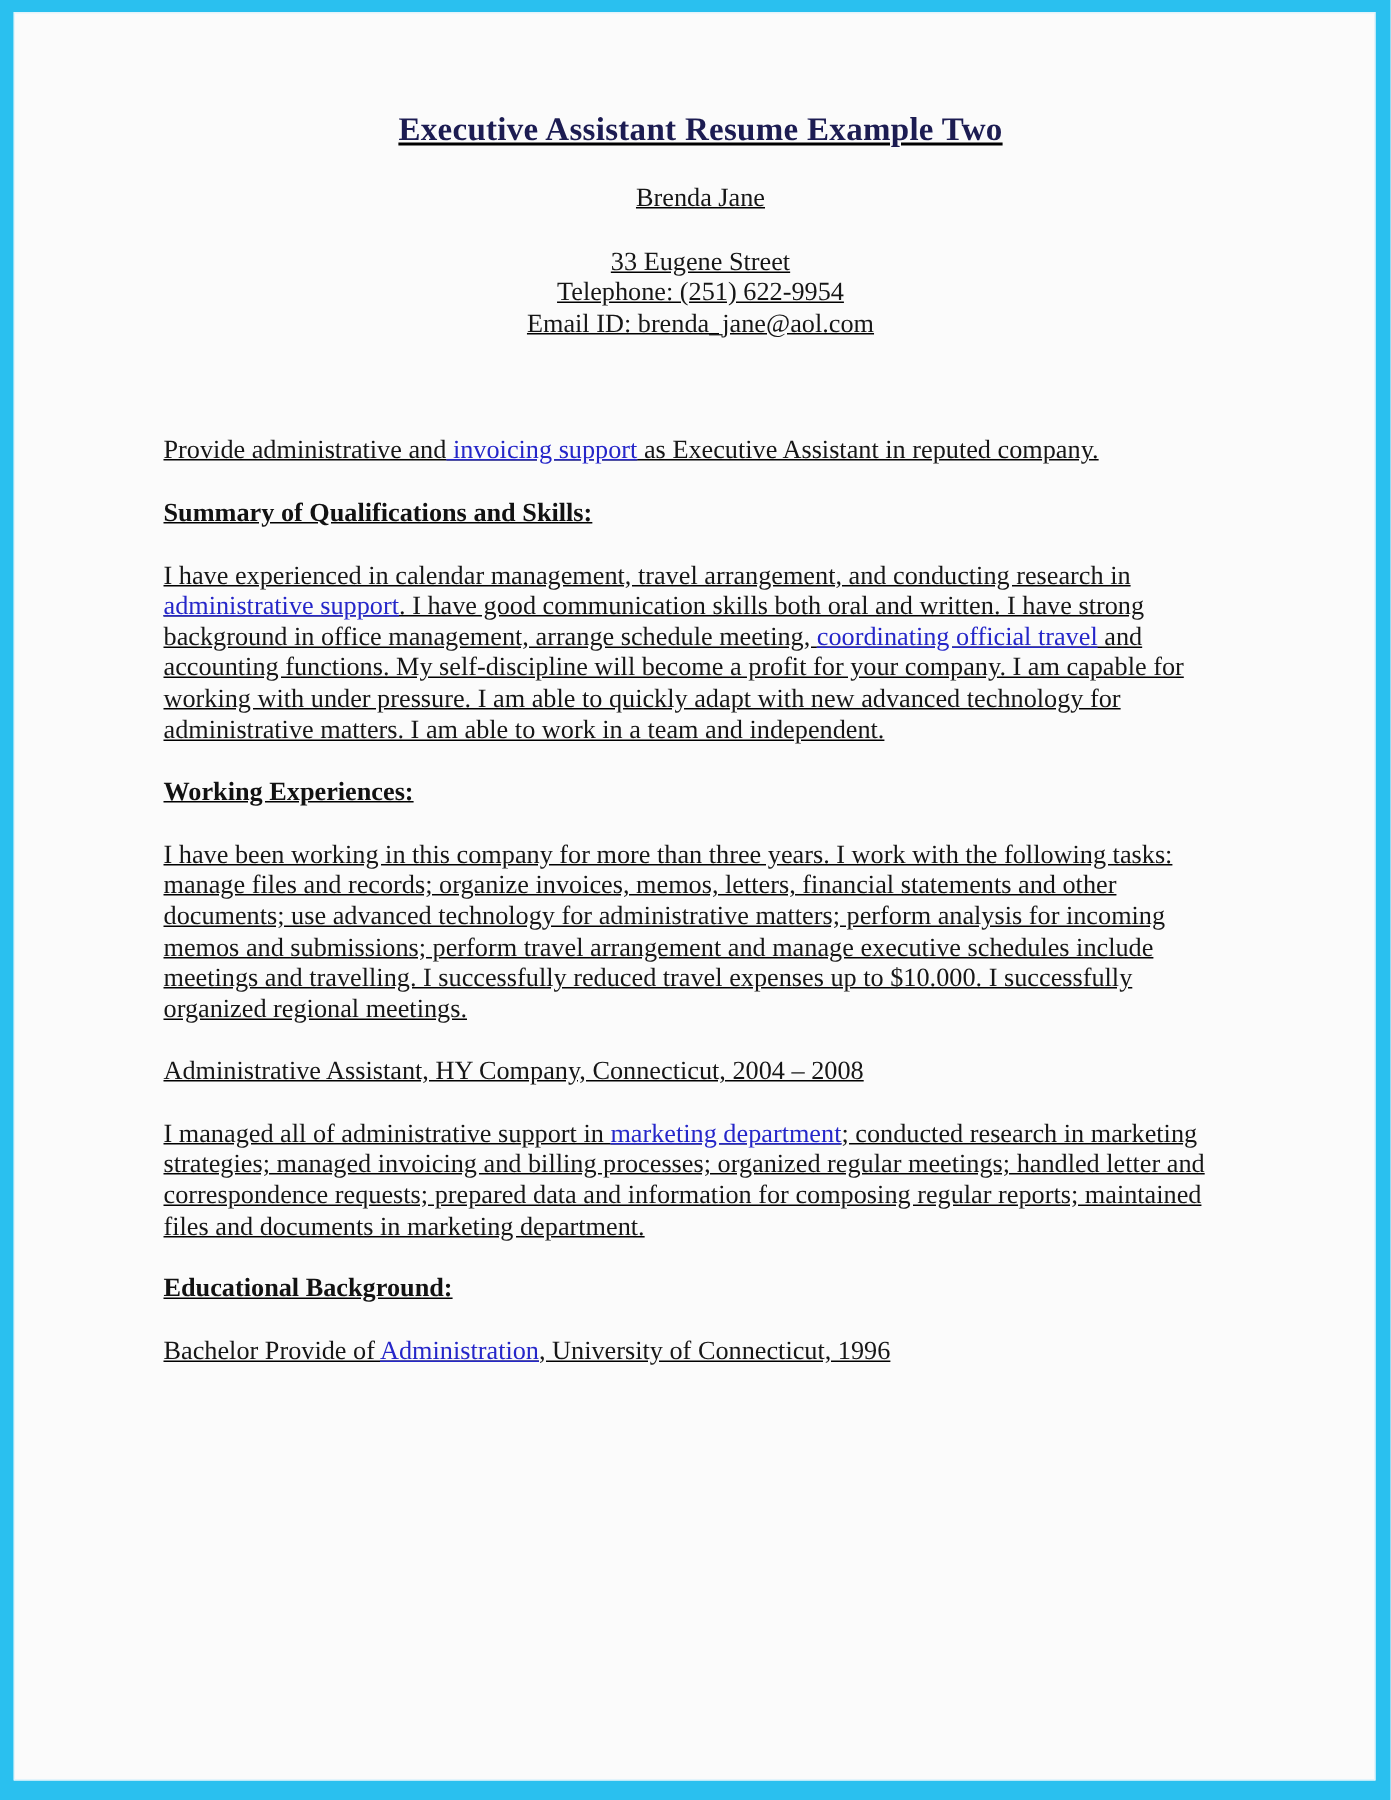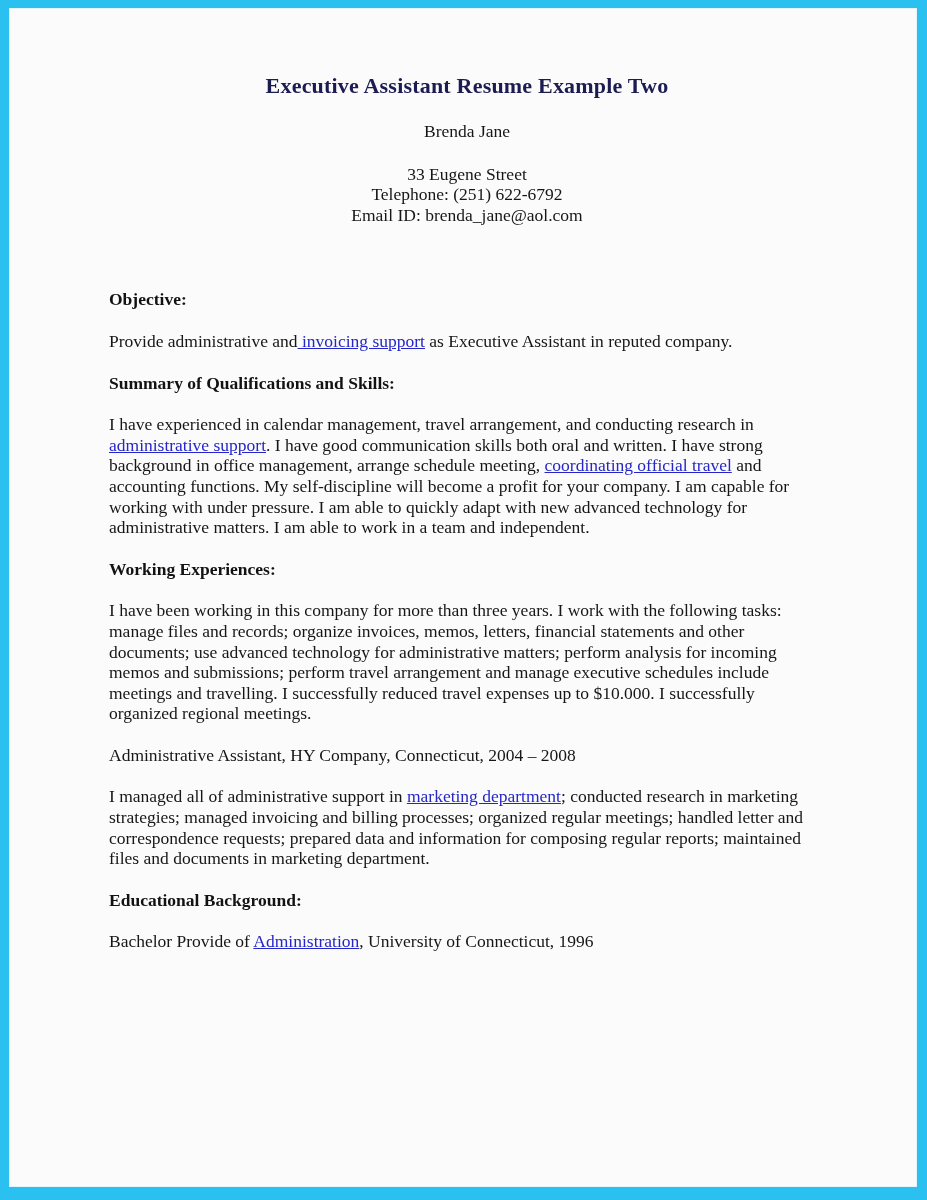--- a/index.html
+++ b/index.html
@@ -15,20 +15,21 @@
   }
   .page {
     position: absolute;
     top: 8px;
     left: 9px;
     right: 10px;
     bottom: 13px;
     background: #fbfbfb;
     box-shadow: inset 0 0 0 1px #e3f4fb;
     overflow: hidden;
+    text-decoration: underline;
   }
   .doc {
     padding: 64px 92px 0 100px;
     color: #161616;
     font-size: 17.5px;
     line-height: 20.6px;
   }
   .title {
     font-size: 22px;
     line-height: 27px;
@@ -68,25 +69,24 @@
 
 <div class="page">
   <div class="doc">
 
     <h1 class="title">Executive Assistant Resume Example Two</h1>
 
     <p class="center contact-name">Brenda Jane</p>
 
     <div class="center address">
       <div>33 Eugene Street</div>
-      <div>Telephone: (251) 622-6792</div>
+      <div>Telephone: (251) 622-9954</div>
       <div>Email ID: brenda_jane@aol.com</div>
     </div>
 
-    <h2 class="heading">Objective:</h2>
 
     <p class="para"><span>Provide administrative and</span><a class="doclink"> invoicing support</a><span> as Executive Assistant in reputed company.</span></p>
 
     <h2 class="heading">Summary of Qualifications and Skills:</h2>
 
     <p class="para"><span>I have experienced in calendar management, travel arrangement, and conducting research in </span><a class="doclink">administrative support</a><span>. I have good communication skills both oral and written. I have strong background in office management, arrange schedule meeting, </span><a class="doclink">coordinating official travel</a><span> and accounting functions. My self-discipline will become a profit for your company. I am capable for working with under pressure. I am able to quickly adapt with new advanced technology for administrative matters. I am able to work in a team and independent.</span></p>
 
     <h2 class="heading">Working Experiences:</h2>
 
 

